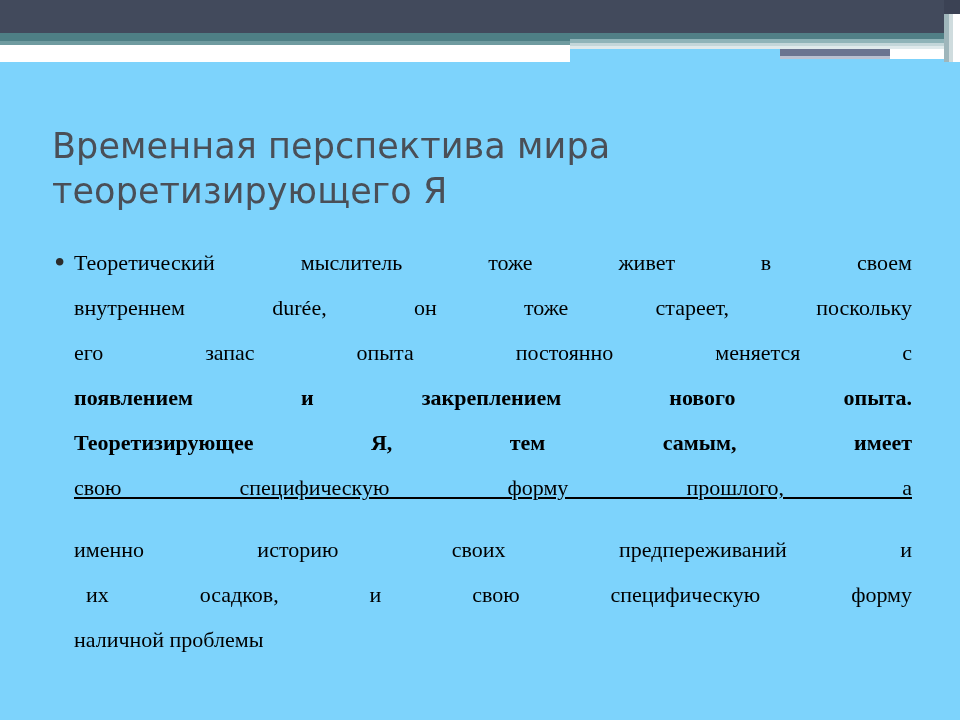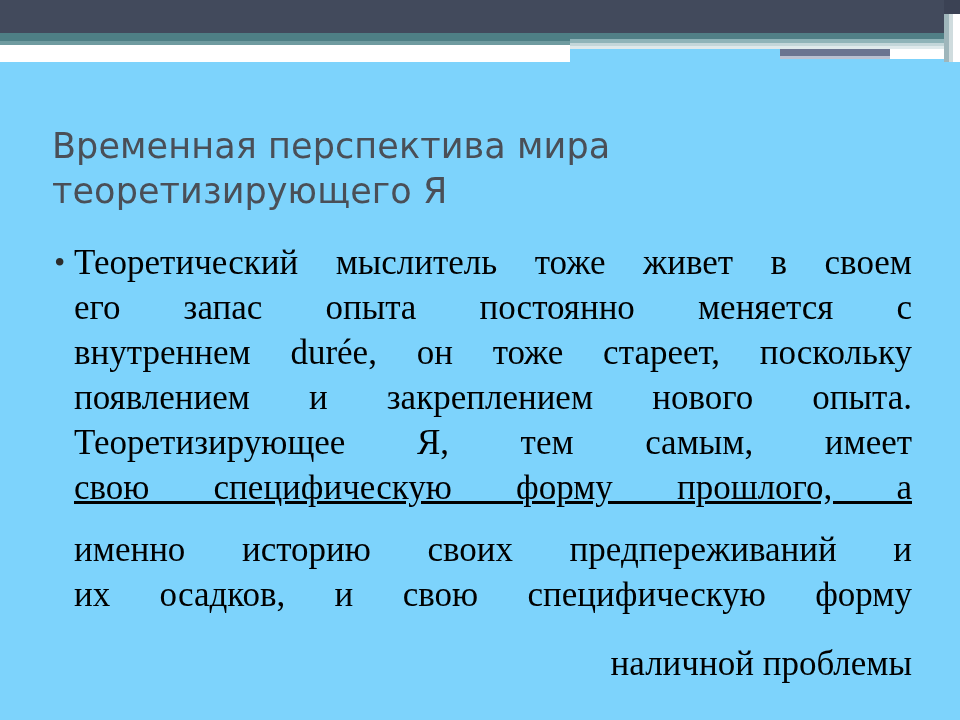--- a/index.html
+++ b/index.html
@@ -116,29 +116,28 @@
     flex: 0 0 22px;
     font-family: "DejaVu Serif", serif;
     font-size: 26px;
     line-height: 46px;
     color: #2b2b2b;
     text-align: left;
   }
   .bullet-text {
     flex: 1 1 auto;
     font-family: "Liberation Serif", "DejaVu Serif", serif;
-    font-size: 35px;
+    font-size: 22px;
     line-height: 45px;
     color: #000000;
     text-align: justify;
     width: 830px;
   }
   .bullet-text .lastline {
-    text-align: right;
-    margin-top: 24px;
+    text-align: left;
   }
 </style>
 </head>
 <body>
 
 <div class="slide">
 
   <div class="banner">
     <div class="banner-dark"></div>
     <div class="banner-dark2"></div>
@@ -158,25 +157,25 @@
     <div class="stripe edge4"></div>
   </div>
 
   <div class="title">Временная перспектива мира теоретизирующего  Я</div>
 
   <div class="body-block">
     <div class="bullet-row">
       <div class="bullet-dot">•</div>
       <div class="bullet-text">
         <div style="text-align-last: justify;">Теоретический мыслитель тоже живет в своем</div>
+        <div style="text-align-last: justify;">внутреннем durée, он тоже стареет, поскольку</div>
         <div style="text-align-last: justify;">его запас опыта постоянно меняется с</div>
-        <div style="text-align-last: justify;">внутреннем durée, он тоже стареет, поскольку</div>
-        <div style="text-align-last: justify;">появлением и закреплением нового опыта.</div>
-        <div style="text-align-last: justify;">Теоретизирующее Я, тем самым, имеет</div>
+        <div style="text-align-last: justify; font-weight: bold;">появлением и закреплением нового опыта.</div>
+        <div style="text-align-last: justify; font-weight: bold;">Теоретизирующее Я, тем самым, имеет</div>
         <div style="text-align-last: justify; text-decoration: underline;">свою специфическую форму прошлого, а</div>
         <div style="text-align-last: justify; margin-top: 17px;">именно историю своих предпереживаний и</div>
-        <div style="text-align-last: justify;">их осадков, и свою специфическую форму</div>
+        <div style="text-align-last: justify; margin-left: 12px;">их осадков, и свою специфическую форму</div>
         <div class="lastline">наличной проблемы</div>
       </div>
     </div>
   </div>
 
 </div>
 
 </body></html>

